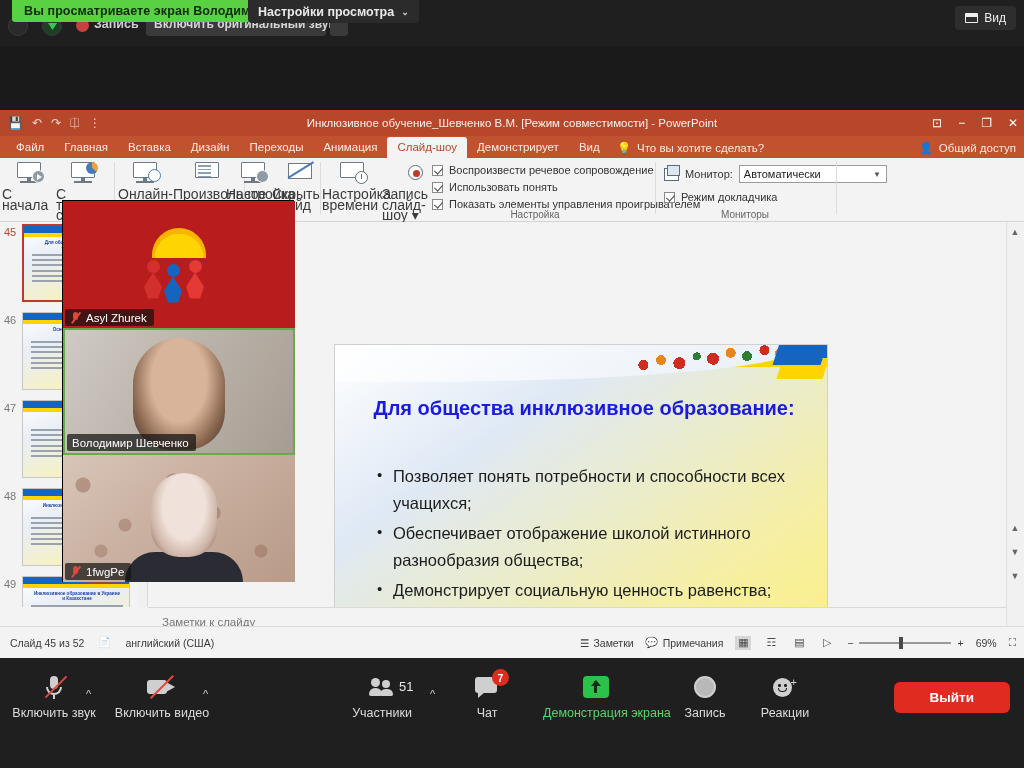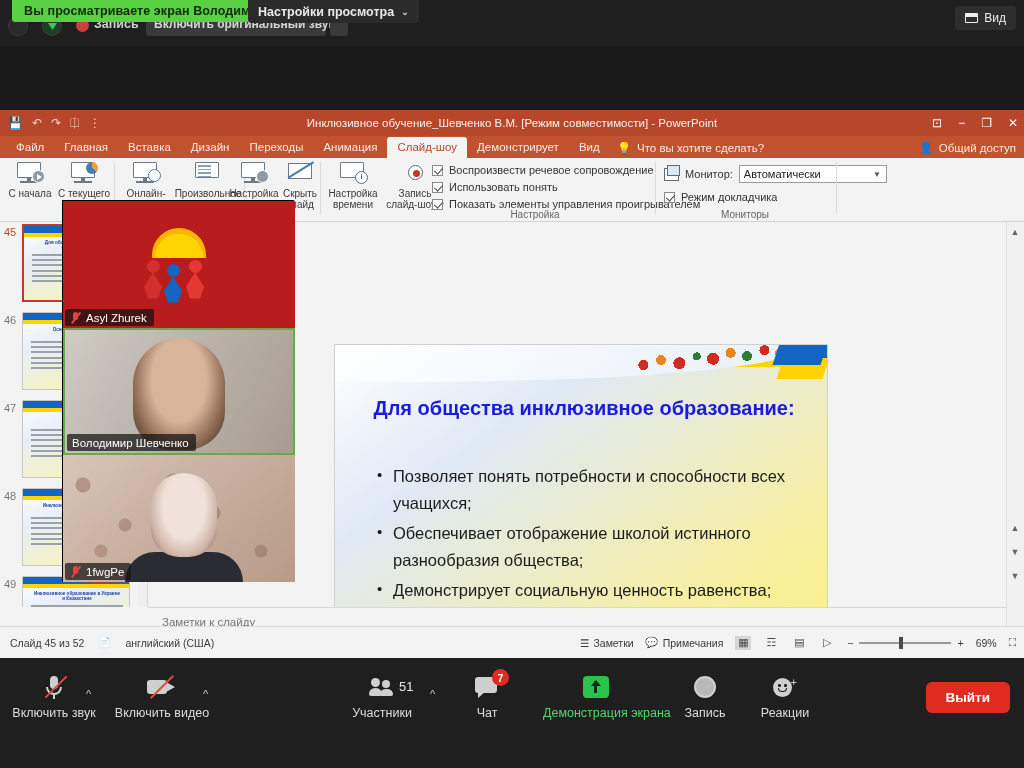--- a/index.html
+++ b/index.html
@@ -112,22 +112,22 @@
     position: absolute; right: 8px; bottom: 3px; font-size: 11.5px; color: #ffeae2;
     display: flex; align-items: center; gap: 5px;
   }
 
   .ppt-ribbon {
     position: relative; height: 64px; background: #f3f3f3;
     border-bottom: 1px solid #d4d4d4;
   }
   .rb-sep { position: absolute; top: 4px; width: 1px; height: 52px; background: #dcdcdc; }
   .rb-btn {
-    position: absolute; top: 2px; width: 56px; text-align: center;
-    font-size: 10px; color: #3b3b3b; line-height: 10.5px;
+    position: absolute; top: 2px; width: 56px; 
+    font-size: 14px; color: #3b3b3b; line-height: 10.5px;
   }
   .rb-ic {
     width: 30px; height: 26px; margin: 0 auto 3px auto; position: relative;
   }
   .rb-ic .scr {
     position: absolute; left: 2px; top: 2px; width: 24px; height: 16px;
     border: 1.6px solid #6d7a86; background: #fff; border-radius: 1px;
   }
   .rb-ic .stand {
     position: absolute; left: 12px; top: 18px; width: 4px; height: 4px; background: #6d7a86;
@@ -500,21 +500,21 @@
     border-radius: 50%; background: #cfcfcf; }
   .ic-react .e1 { position: absolute; left: 5px; top: 8px; width: 2.5px; height: 2.5px;
     border-radius: 50%; background: #1f1f1f; }
   .ic-react .e2 { position: absolute; left: 11px; top: 8px; width: 2.5px; height: 2.5px;
     border-radius: 50%; background: #1f1f1f; }
   .ic-react .mo { position: absolute; left: 5px; top: 12px; width: 9px; height: 4px;
     border: 1.5px solid #1f1f1f; border-top: none; border-radius: 0 0 6px 6px; }
   .ic-react .plus { position: absolute; right: 0; top: 0; color: #cfcfcf; font-size: 11px; }
   .leave-btn {
     position: absolute; right: 14px; top: 24px; background: #e02b20; color: #fff;
-    font-size: 13.5px; font-weight: bold; padding: 8px 20px; border-radius: 6px;
+    font-size: 13.5px; font-weight: bold; padding: 8px 36px; border-radius: 6px;
   }
 </style>
 </head>
 <body>
 
 <div id="root">
 
   <div class="zoom-topbar">
     <div class="occluded-row">
       <div class="occ-circle occ-c1"></div>

